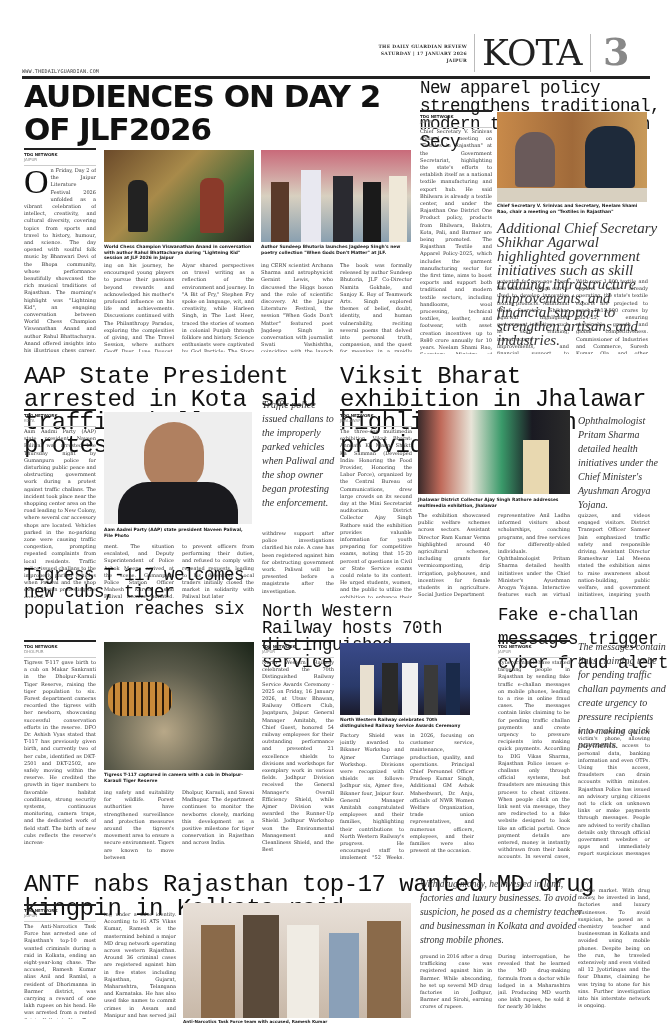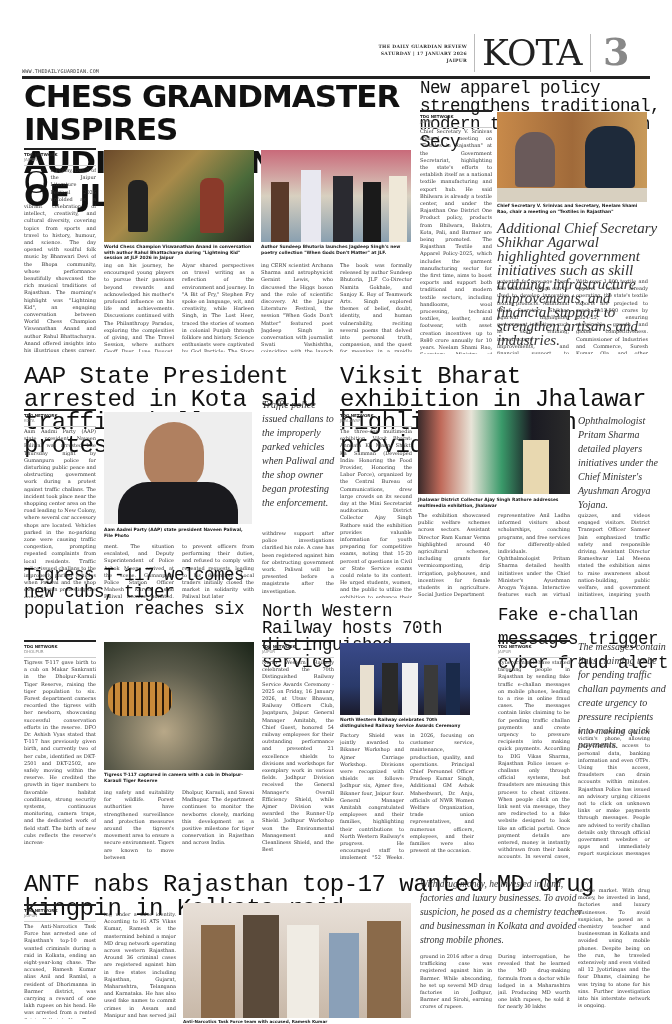--- a/index.html
+++ b/index.html
@@ -33,21 +33,20 @@
   <div>SATURDAY | 17 JANUARY 2026</div>
   <div>JAIPUR</div>
 </div>
 <div class="abs mast-sep1"></div>
 <div class="abs mast-city">KOTA</div>
 <div class="abs mast-sep2"></div>
 <div class="abs mast-page">3</div>
 <div class="abs rule"></div>
 
 <div class="abs hl-sans" style="left:24px;top:80px;width:390px;font-size:31px;line-height:33px;">
-  <div>CHESS GRANDMASTER INSPIRES</div>
   <div>AUDIENCES ON DAY 2 OF JLF2026</div>
 </div>
 <div class="abs byline" style="left:24px;top:148px;width:72px">
   <div class="ag">TDG NETWORK</div>
   <div class="pl">JAIPUR</div>
 </div>
 <div class="abs col" style="left:24px;top:167px;width:72px;height:185px">
   <span class="drop">O</span><span>n Friday, Day 2 of the Jaipur Literature Festival 2026 unfolded as a vibrant celebration of intellect, creativity, and cultural diversity, covering topics from sports and travel to history, humour, and science. The day opened with soulful folk music by Bhanwari Devi of the Bhopa community, whose performance beautifully showcased the rich musical traditions of Rajasthan. The morning's highlight was "Lightning Kid", an engaging conversation between World Chess Champion Viswanathan Anand and author Rahul Bhattacharya. Anand offered insights into his illustrious chess career, shared tactical evolutions in the global chess arena, and discussed the inspirations behind his latest book. Reflect-</span>
 </div>
 <div class="abs photo" style="left:104px;top:150px;width:150px;height:92px;background:linear-gradient(135deg,#6b4a2a,#a88a4a 40%,#4a6a3a 70%,#2a2a22)">
@@ -103,21 +102,21 @@
 <div class="abs hl" style="left:340px;top:365px;width:330px;font-size:24px;line-height:23px">Viksit Bharat exhibition in Jhalawar highlights nation provides</div>
 <div class="abs byline" style="left:340px;top:409px;width:72px">
   <div class="ag">TDG NETWORK</div>
   <div class="pl">JHALAWAR</div>
 </div>
 <div class="abs col" style="left:340px;top:428px;width:72px;height:170px">The three-day multimedia exhibition, Viksit Bharat: Anndata Ka Maan, Shakti Ka Samman (Developed India: Honoring the Food Provider, Honoring the Labor Force), organized by the Central Bureau of Communications, drew large crowds on its second day at the Mini Secretariat auditorium. District Collector Ajay Singh Rathore said the exhibition provides valuable information for youth preparing for competitive exams, noting that 15-20 percent of questions in Civil or State Service exams could relate to its content. He urged students, women, and the public to utilize the exhibition to enhance their knowledge.</div>
 <div class="abs photo" style="left:418px;top:410px;width:152px;height:84px;background:linear-gradient(90deg,#3a2a2a,#c06a5a 15%,#e8e4d8 35%,#3a9a6a 55%,#1a1a22 75%,#2a2a2a)">
   <div style="position:absolute;left:105px;top:30px;width:26px;height:54px;background:#e8d8b0"></div>
 </div>
 <div class="abs cap" style="left:418px;top:497px;width:152px">Jhalawar District Collector Ajay Singh Rathore addresses multimedia exhibition, Jhalawar</div>
-<div class="abs pull" style="left:578px;top:414px;width:92px;font-size:10px;line-height:14px">Ophthalmologist Pritam Sharma detailed players initiatives under the Chief Minister's Ayushman Arogya Yojana.</div>
+<div class="abs pull" style="left:578px;top:414px;width:92px;font-size:10px;line-height:14px">Ophthalmologist Pritam Sharma detailed health initiatives under the Chief Minister's Ayushman Arogya Yojana.</div>
 <div class="abs col" style="left:418px;top:512px;width:72px;height:86px">The exhibition showcased public welfare schemes across sectors. Assistant Director Ram Kumar Verma highlighted around 40 agricultural schemes, including grants for vermicomposting, drip irrigation, polyhouses, and incentives for female students in agriculture. Social Justice Department</div>
 <div class="abs col" style="left:498px;top:512px;width:72px;height:86px">representative Anil Ladha informed visitors about scholarships, coaching programs, and free services for differently-abled individuals. Ophthalmologist Pritam Sharma detailed health initiatives under the Chief Minister's Ayushman Arogya Yojana. Interactive features such as virtual reality zones, selfie points, online</div>
 <div class="abs col" style="left:578px;top:512px;width:72px;height:86px">quizzes, and videos engaged visitors. District Transport Officer Sameer Jain emphasized traffic safety and responsible driving. Assistant Director Rameshwar Lal Meena stated the exhibition aims to raise awareness about nation-building, public welfare, and government initiatives, inspiring youth participation and promoting a healthy, informed, and developed India.</div>
 
 <div class="abs hl" style="left:24px;top:567px;width:230px;font-size:17.5px;line-height:17px">Tigress T-117 welcomes new cubs, tiger population reaches six</div>
 <div class="abs byline" style="left:24px;top:640px;width:72px">
   <div class="ag">TDG NETWORK</div>
   <div class="pl">DHOLPUR</div>
 </div>
 <div class="abs col" style="left:24px;top:659px;width:72px;height:200px">Tigress T-117 gave birth to a cub on Makar Sankranti in the Dholpur-Karauli Tiger Reserve, raising the tiger population to six. Forest department cameras recorded the tigress with her newborn, showcasing successful conservation efforts in the reserve. DFO Dr. Ashish Vyas stated that T-117 has previously given birth, and currently two of her cubs, identified as DKT-2501 and DKT-2502, are safely moving within the reserve. He credited the growth in tiger numbers to favorable habitat conditions, strong security systems, continuous monitoring, camera traps, and the dedicated work of field staff. The birth of new cubs reflects the reserve's increas-</div>

